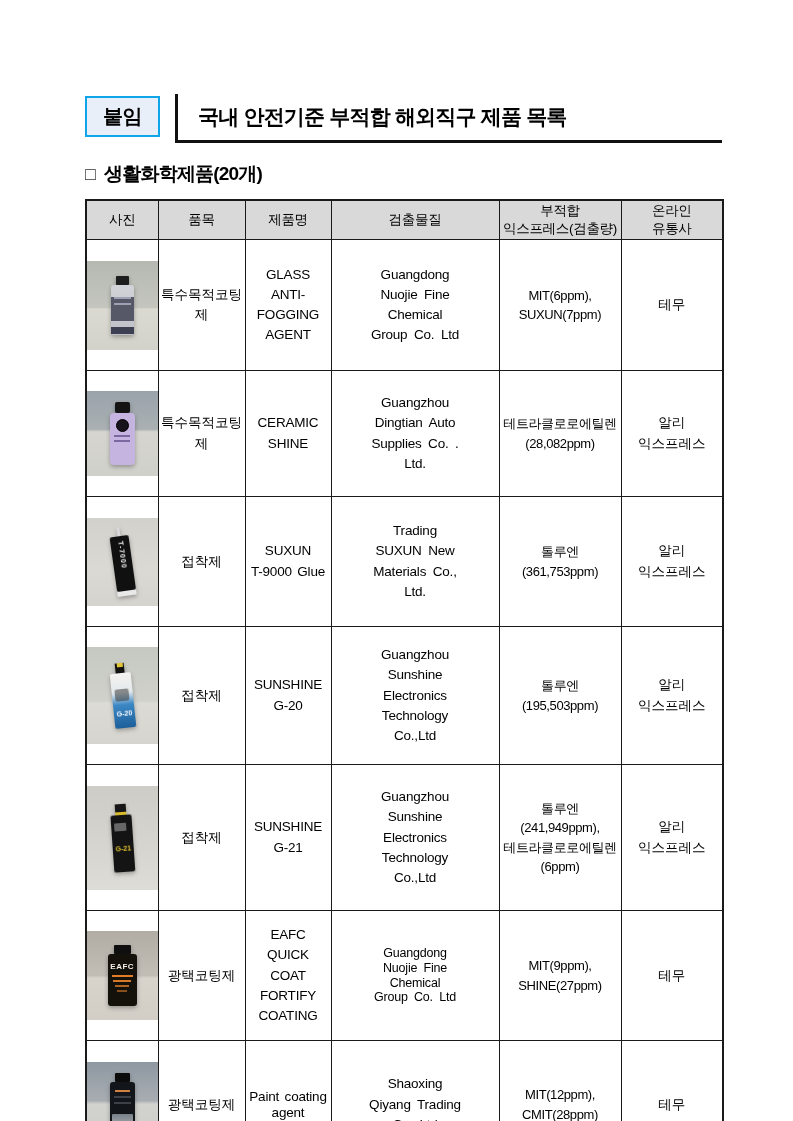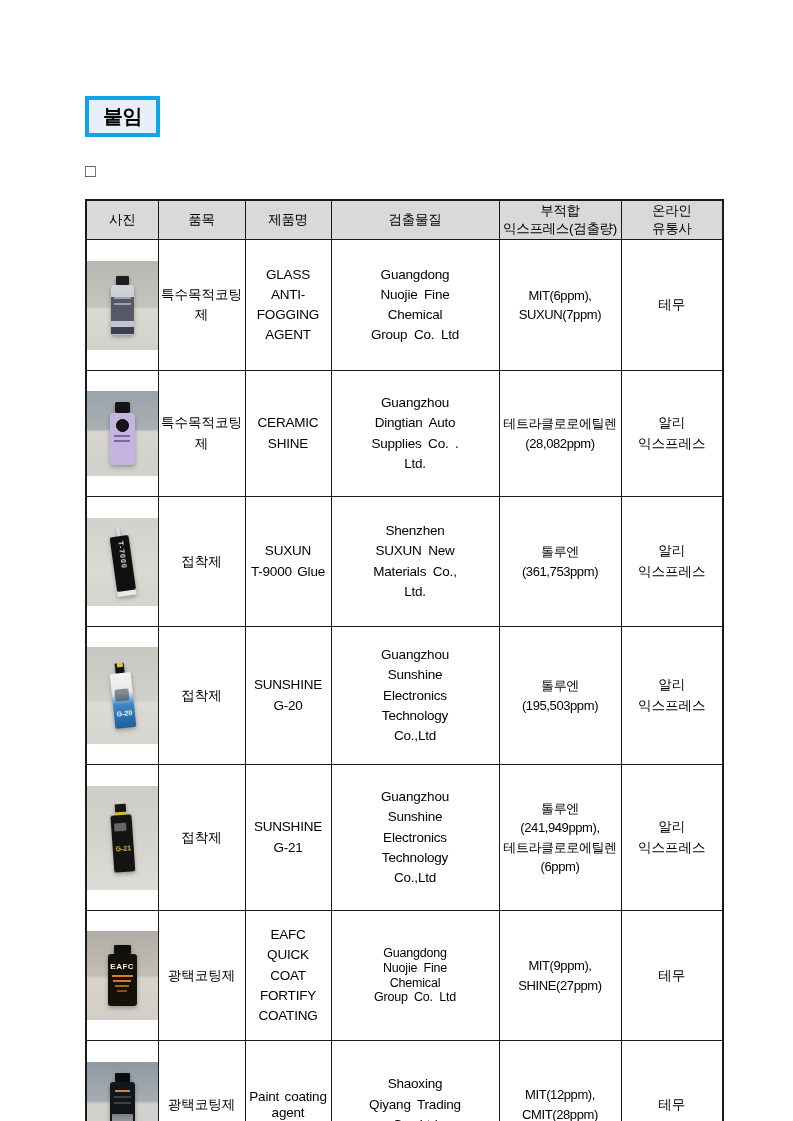--- a/index.html
+++ b/index.html
@@ -14,21 +14,21 @@
   }
 
   
   .header-row {
     position:absolute; left:85px; top:94px; width:637px;
     display:flex; align-items:flex-start;
   }
   .attach-box {
     width:75px; height:41px; margin-top:2px;
     background:#e9eff9;
-    border:4px solid #0ea5e9;
+    border:2px solid #0ea5e9;
     display:flex; align-items:center; justify-content:center;
     font-size:20px; font-weight:bold; letter-spacing:-0.5px;
   }
   .title-wrap {
     flex:1; margin-left:15px; height:49px;
     border-left:3.5px solid #111;
     border-bottom:3.5px solid #111;
     display:flex; align-items:center;
     padding-left:20px;
   }
@@ -152,24 +152,28 @@
   .m7{width:17px;height:2px;background:#3c4148;margin-top:4px;}
   .g7{width:21px;height:11px;background:linear-gradient(180deg,#8b939c,#b9bec2);opacity:.85;border-radius:1px;margin-top:10px;}
 </style>
 </head>
 <body>
 
 <div class="page">
 
   <div class="header-row">
     <div class="attach-box">붙임</div>
+    <div class="title-wrap">
+      <h1 class="title">국내 안전기준 부적합 해외직구 제품 목록</h1>
+    </div>
   </div>
 
   <div class="section-heading">
     <span class="sq">□</span>
+    <span>생활화학제품(20개)</span>
   </div>
 
   <table class="products">
     <colgroup>
       <col style="width:72px">
         <col style="width:87px">
         <col style="width:86px">
       <col style="width:168px">
         <col style="width:122px">
         <col style="width:102px">
@@ -232,21 +236,21 @@
       <tr class="h3">
         <td class="c-photo">
           <div class="photo p3" title="black glue tube">
             <div class="bottle tube3"><div class="tip3"></div>
               <div class="body3"><span class="txt3">T-7000</span></div><div class="seam3"></div></div>
           </div>
         </td>
         <td class="c-item">접착제</td>
         <td class="c-prod">SUXUN
 T-9000 Glue</td>
-        <td class="c-man">Shenzhen
+        <td class="c-man">Trading
 SUXUN New
 Materials Co.,
 Ltd.</td>
         <td class="c-sub">톨루엔
 (361,753ppm)</td>
         <td class="c-sell">알리
 익스프레스</td>
       </tr>
 
       <tr class="h4">

